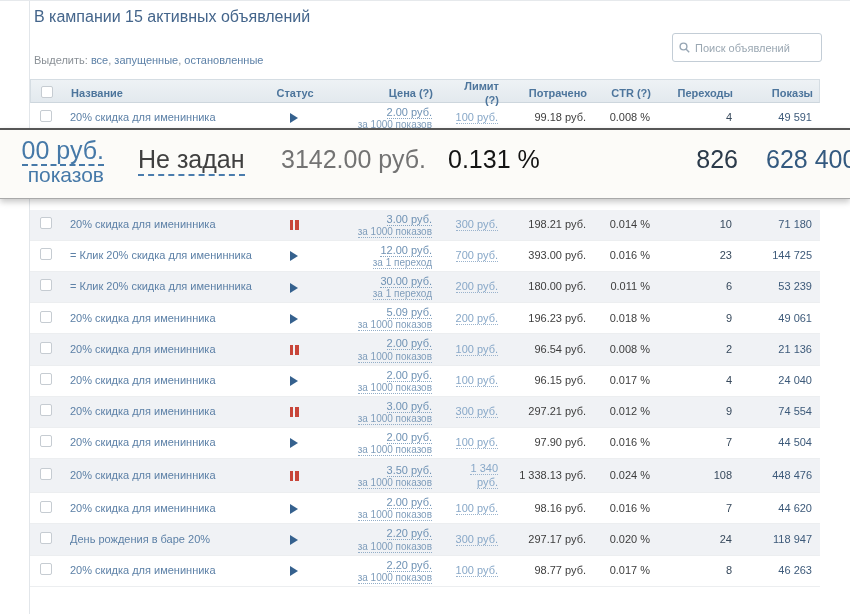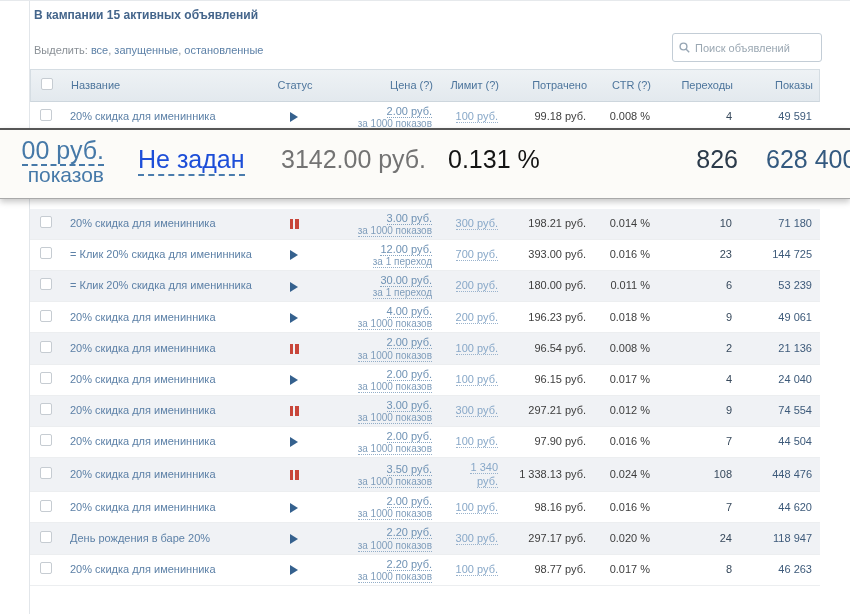--- a/index.html
+++ b/index.html
@@ -5,22 +5,22 @@
   * { margin:0; padding:0; box-sizing:border-box; }
   html,body { background:#fff; }
   #screen {
     position:relative; width:850px; height:614px; overflow:hidden;
     font-family:"Liberation Sans","DejaVu Sans",sans-serif;
     background:#fff; border-top:1px solid #e6e9ec;
   }
   .content { margin-left:29px; border-left:1px solid #e2e6ea; min-height:614px; padding-top:7px; }
 
   
-  .page-title { margin-left:4px; font-size:12px; font-weight:bold; color:#44658b; }
-  .select-row { margin:22px 0 0 4px; font-size:11px; color:#8a9096; }
+  .page-title { margin-left:4px; font-size:16px; font-weight:normal; color:#44658b; }
+  .select-row { margin:28px 0 0 4px; font-size:11px; color:#8a9096; }
   .select-row a { color:#5d81a7; text-decoration:none; cursor:pointer; }
   .search-box {
     position:absolute; top:32px; right:28px; width:150px; height:29px;
     background:#fff; border:1px solid #c3cdd6; border-radius:3px;
     display:flex; align-items:center; padding:0 6px; gap:5px;
   }
   .search-box svg { flex:0 0 auto; }
   .search-box input {
     border:0; outline:0; width:100%; font-size:11px;
     font-family:"Liberation Sans",sans-serif; color:#555; background:transparent;
@@ -30,21 +30,21 @@
   
   .table { margin-top:13px; width:790px; font-size:11px; }
   .grid-row {
     display:grid;
     grid-template-columns:32px 198px 68px 112px 66px 88px 64px 82px 80px;
     align-items:center;
   }
   .thead {
     background:linear-gradient(#eef2f5,#e3e9ee);
     border:1px solid #d5dde3; border-bottom:1px solid #cdd6dd;
-    height:33px; color:#4d759c; font-weight:normal;
+    height:24px; color:#4d759c; font-weight:bold;
   }
   .thead .cell { padding:0 8px; }
   .row { min-height:30px; border-bottom:1px solid #eceef0; background:#fff; }
   .row.alt { background:#f0f2f5; }
   .cell { padding:3px 8px; line-height:1.25; }
   .t-left { text-align:left; } .t-center { text-align:center; } .t-right { text-align:right; }
 
   .cb {
     display:inline-block; width:12px; height:12px; background:#fff;
     border:1px solid #c6ccd2; border-radius:2px; cursor:pointer;
@@ -67,21 +67,21 @@
   
   .overlay {
     position:absolute; left:0; top:127px; width:850px; height:71px;
     background:#fcfbf8; border-top:2px solid #565656; border-bottom:1px solid #a9a9a9;
     box-shadow:0 3px 6px rgba(0,0,0,.22); overflow:hidden; z-index:5;
   }
   .ov { position:absolute; font-size:25px; white-space:nowrap; }
   .ov-price { left:-14px; top:7px; width:118px; text-align:right; color:#4679a8; line-height:1.08; cursor:pointer; }
   .ov-price .l1 { border-bottom:2px dashed #4679a8;margin-top:40px; }
   .ov-price .l2 { font-size:21px; display:block; }
-  .ov-limit { left:138px; top:15px; color:#1d4ed8; border-bottom:2px dashed #4a7cad; cursor:pointer;text-align:right; }
+  .ov-limit { left:138px; top:15px; color:#404040; border-bottom:2px dashed #4a7cad; cursor:pointer;text-align:right; }
   .ov-spent { left:281px; top:15px; color:#737373; }
   .ov-ctr { left:448px; top:15px; color:#141414; }
   .ov-clicks { left:688px; top:15px; width:50px; text-align:right; color:#2b3a4a; }
   .ov-imps { left:766px; top:15px; width:79px; text-align:right; color:#33597f; }
 </style>
 </head>
 <body>
 
 <div id="screen">
   <div class="content">
@@ -167,21 +167,21 @@
     <div class="cell t-right spent">180.00 руб.</div>
     <div class="cell t-right ctr">0.011 %</div>
     <div class="cell t-right clicks">6</div>
     <div class="cell t-right imps">53 239</div>
   </div>
           <div class="grid-row row">
     <div class="cell t-center"><span class="cb"></span></div>
     <div class="cell t-left"><a class="name">20% скидка для именинника</a></div>
     <div class="cell t-center"><span class="st play"></span></div>
     <div class="cell t-right price-cell">
-      <a class="price">4.00 руб.</a>
+      <a class="price">5.09 руб.</a>
       <a class="per"><span>за 1000 показов</span></a>
     </div>
     <div class="cell t-right"><a class="limit">200 руб.</a></div>
     <div class="cell t-right spent">196.23 руб.</div>
     <div class="cell t-right ctr">0.018 %</div>
     <div class="cell t-right clicks">9</div>
     <div class="cell t-right imps">49 061</div>
   </div>
           <div class="grid-row row alt">
     <div class="cell t-center"><span class="cb"></span></div>

